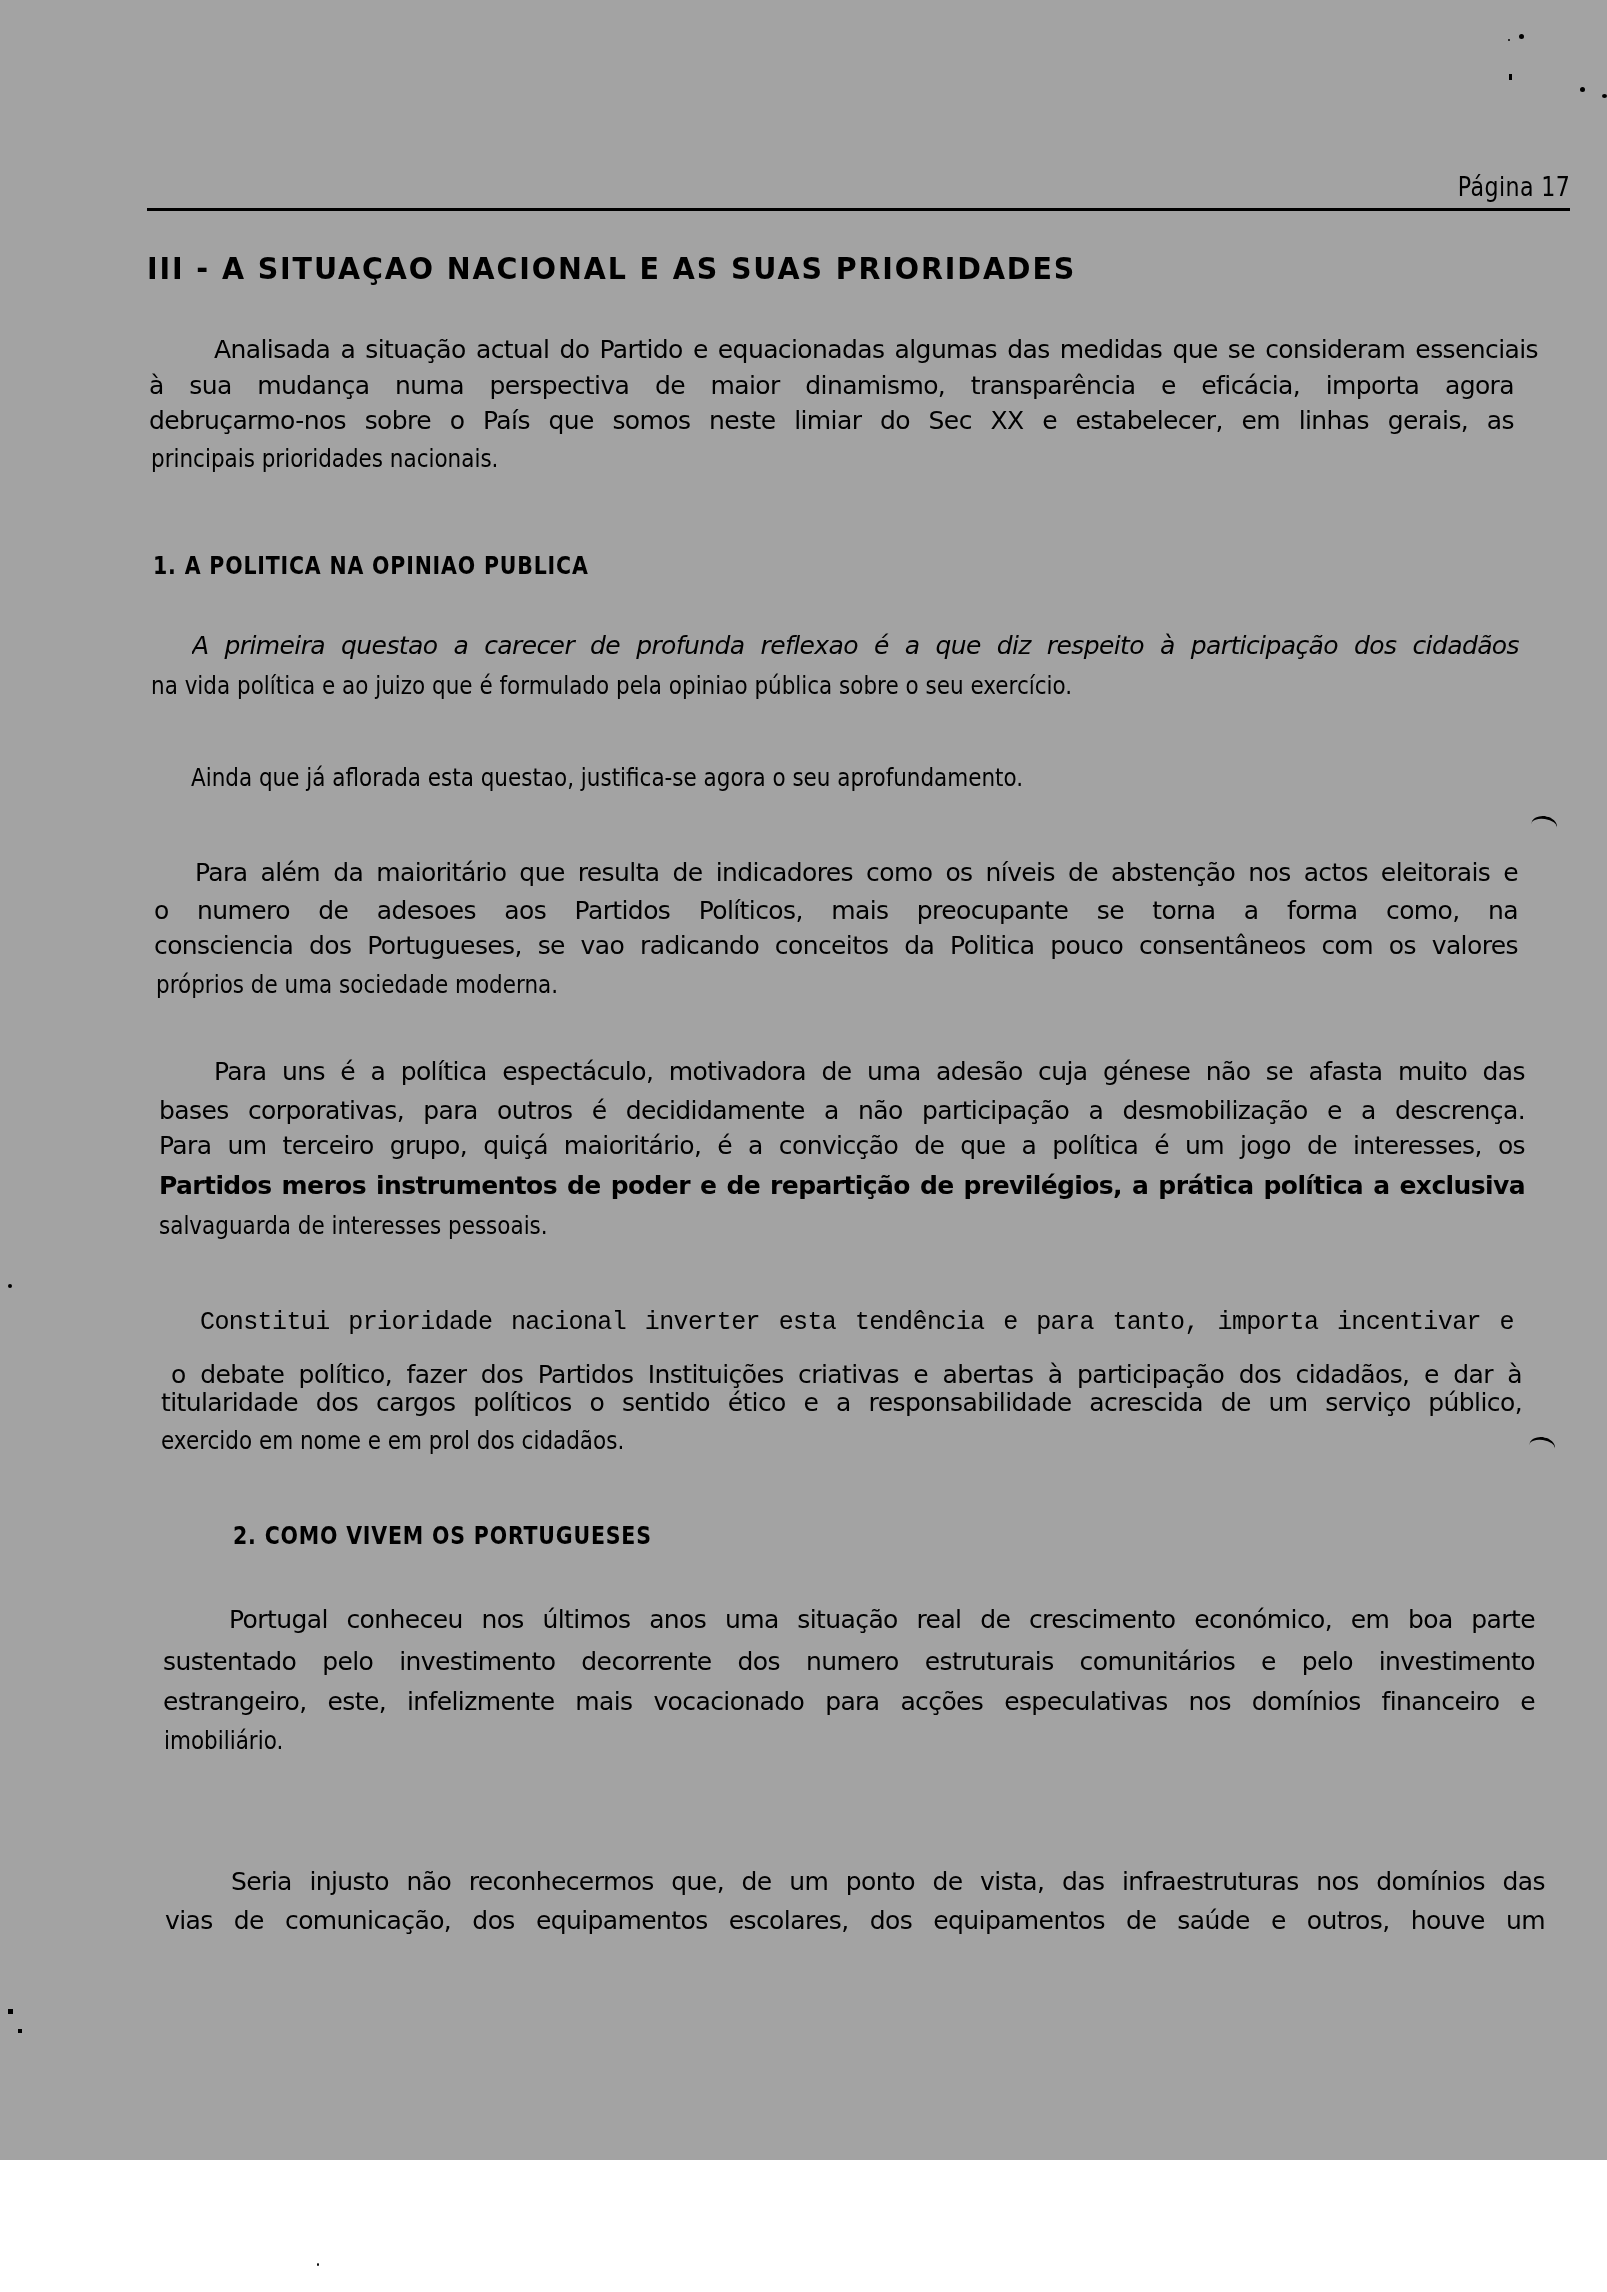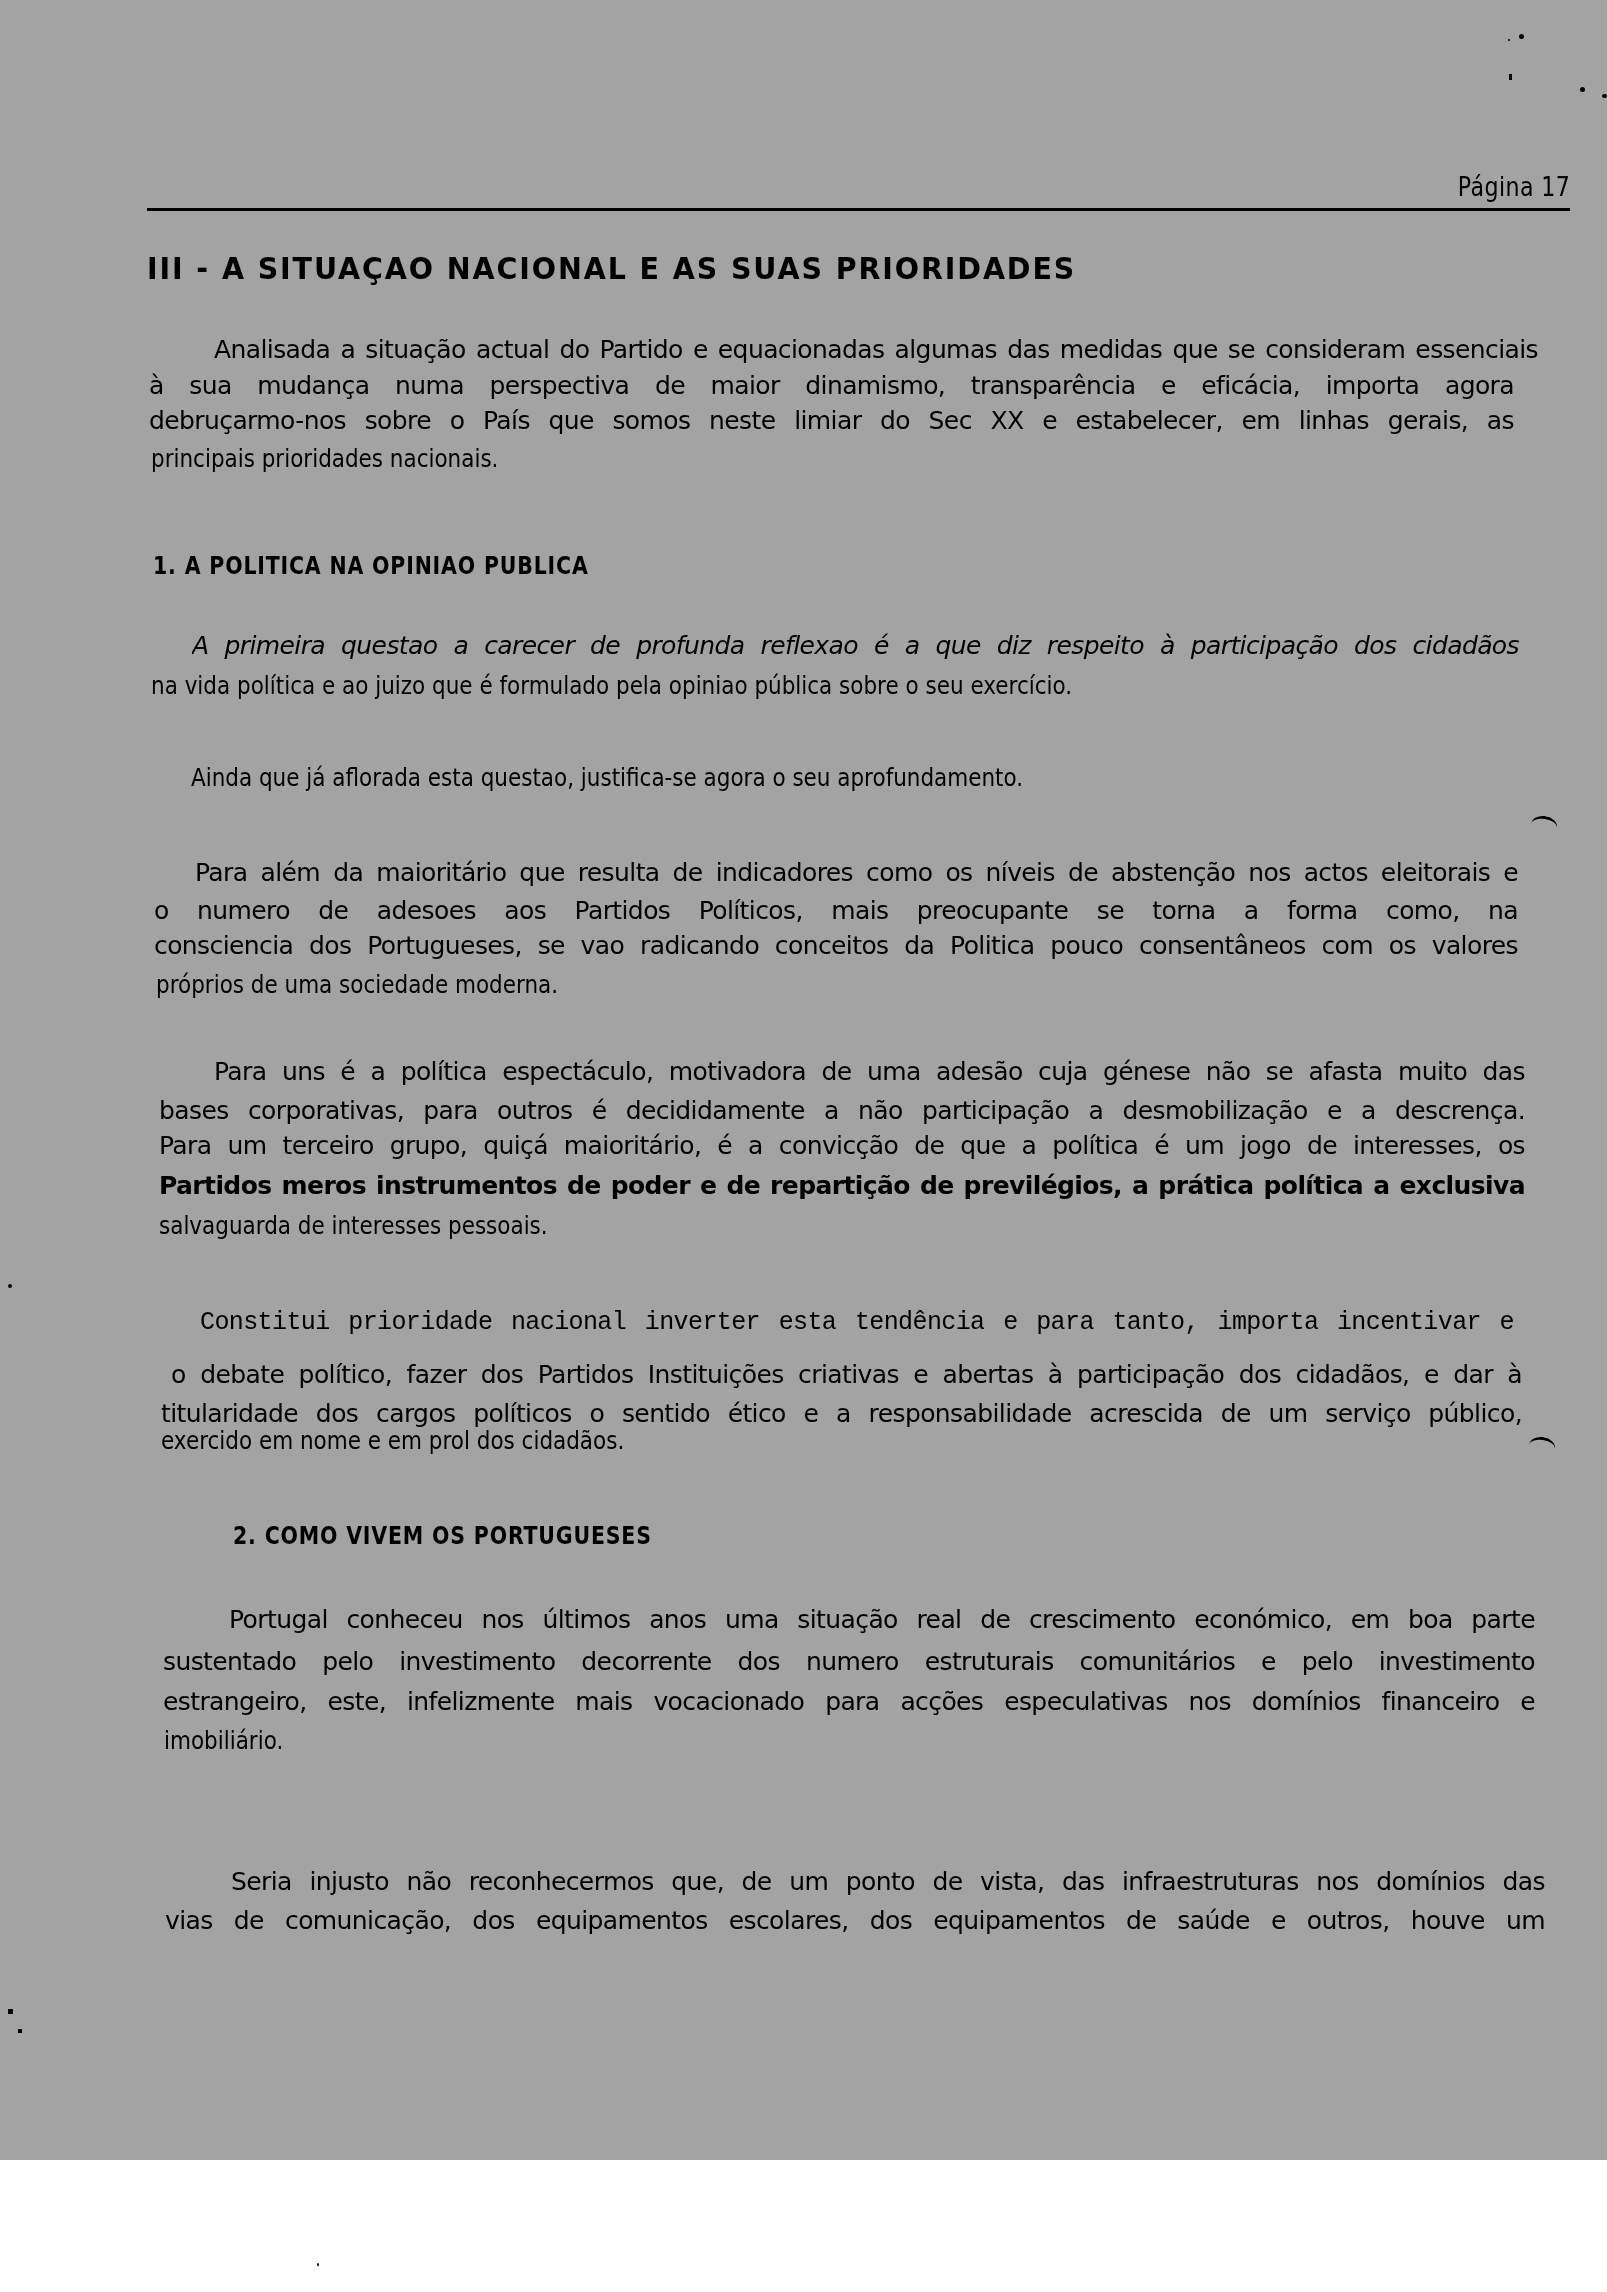--- a/index.html
+++ b/index.html
@@ -74,21 +74,21 @@
     <div class="jline" style="left: 214px; top: 1057px; width: 1311px; letter-spacing: -0.6px;">Para uns é a política espectáculo, motivadora de uma adesão cuja génese não se afasta muito das</div>
     <div class="jline" style="left: 159px; top: 1096px; width: 1366px; letter-spacing: -0.6px;">bases corporativas, para outros é decididamente a não participação a desmobilização e a descrença.</div>
     <div class="jline" style="left: 159px; top: 1131px; width: 1366px; letter-spacing: -0.6px;">Para um terceiro grupo, quiçá maioritário, é a convicção de que a política é um jogo de interesses, os</div>
     <div class="jline" style="left: 159px; top: 1171px; width: 1366px; letter-spacing: -0.6px; font-weight: bold;">Partidos meros instrumentos de poder e de repartição de previlégios, a prática política a exclusiva</div>
     <div class="line" style="left: 159px; top: 1211px; transform: scaleX(0.86);">salvaguarda de interesses pessoais.</div>
   </div>
 
   <div>
     <div class="jline" style="left: 200px; top: 1308px; width: 1314px; letter-spacing: -0.6px; font-family: Liberation Mono, monospace;">Constitui prioridade nacional inverter esta tendência e para tanto, importa incentivar e dignificar</div>
     <div class="jline" style="left: 171px; top: 1348px; width: 1351px; letter-spacing: -0.6px; margin-top: 12px;">o debate político, fazer dos Partidos Instituições criativas e abertas à participação dos cidadãos, e dar à</div>
-    <div class="jline" style="left: 161px; top: 1388px; width: 1361px; letter-spacing: -0.6px; margin-top: 11px;">titularidade dos cargos políticos o sentido ético e a responsabilidade acrescida de um serviço público,</div>
+    <div class="jline" style="left: 161px; top: 1388px; width: 1361px; letter-spacing: -0.6px;">titularidade dos cargos políticos o sentido ético e a responsabilidade acrescida de um serviço público,</div>
     <div class="line" style="left: 161px; top: 1426px; transform: scaleX(0.86);">exercido em nome e em prol dos cidadãos.</div>
   </div>
 
   <div class="section-title" style="left:233px;top:1521px;">2. COMO VIVEM OS PORTUGUESES</div>
 
   <div>
     <div class="jline" style="left: 229px; top: 1605px; width: 1306px; letter-spacing: -0.6px;">Portugal conheceu nos últimos anos uma situação real de crescimento económico, em boa parte</div>
     <div class="jline" style="left: 163px; top: 1647px; width: 1372px; letter-spacing: -0.6px;">sustentado pelo investimento decorrente dos numero estruturais comunitários e pelo investimento</div>
     <div class="jline" style="left: 163px; top: 1687px; width: 1372px; letter-spacing: -0.6px;">estrangeiro, este, infelizmente mais vocacionado para acções especulativas nos domínios financeiro e</div>
     <div class="line" style="left: 164px; top: 1726px; transform: scaleX(0.86);">imobiliário.</div>

